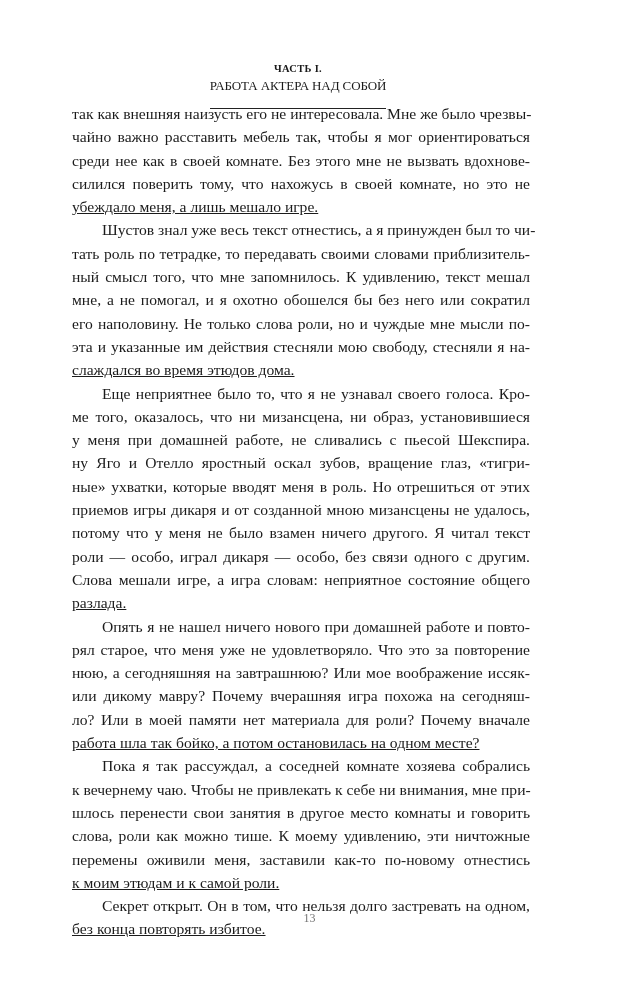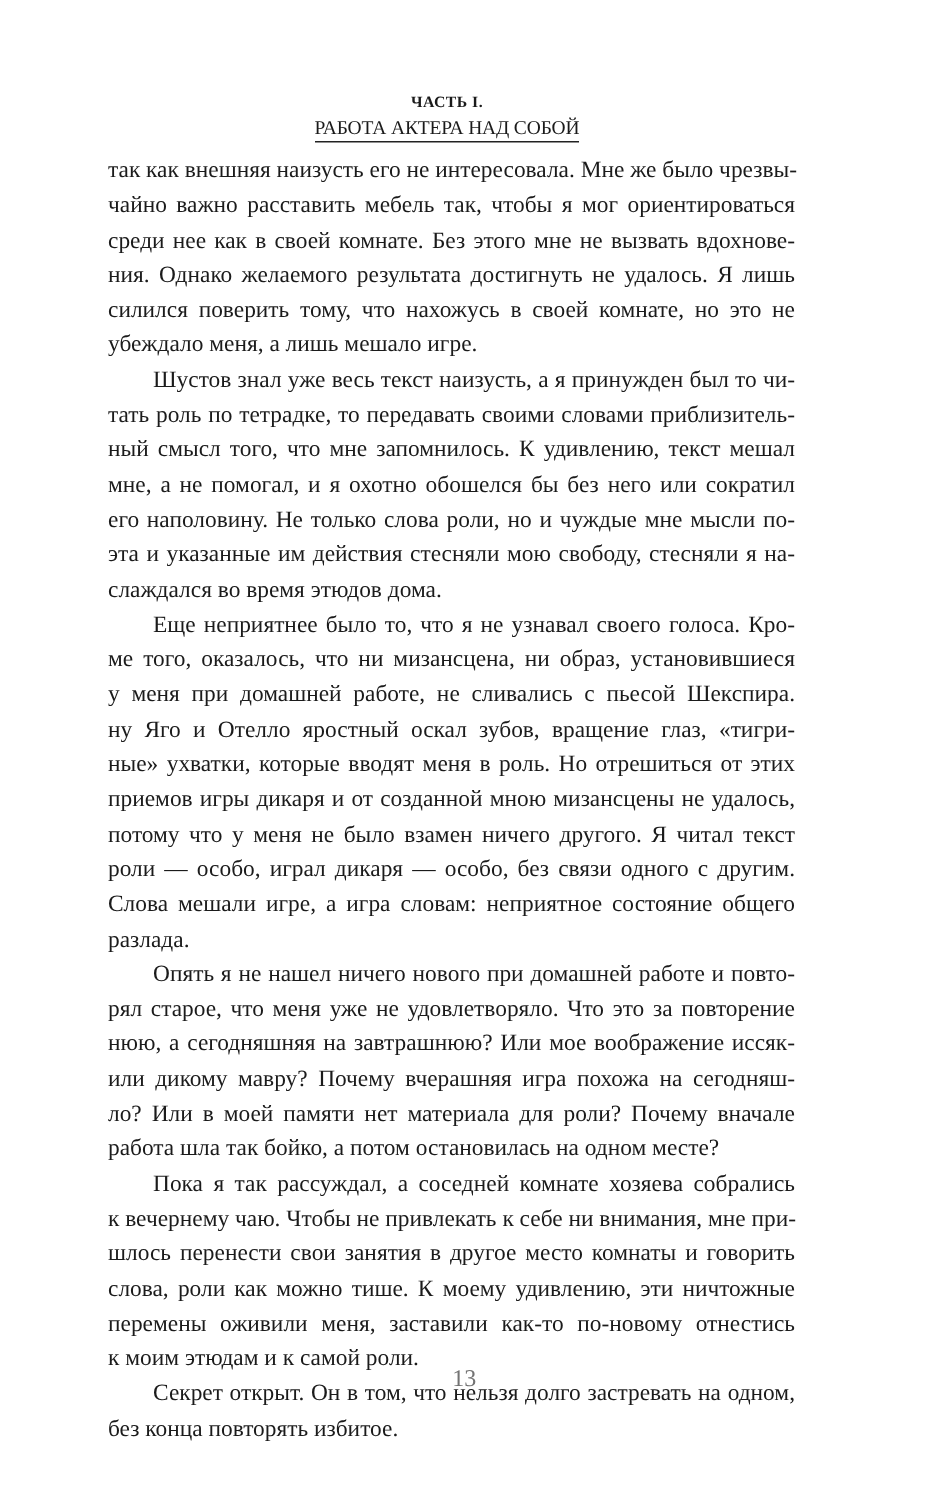--- a/index.html
+++ b/index.html
@@ -6,61 +6,60 @@
   body { width: 619px; height: 1001px; position: relative; overflow: hidden; }
   .page { position: absolute; left: 0; top: 0; width: 619px; height: 1001px; background: #ffffff; }
   .running-head {
     position: absolute; left: 200px; top: 62px; width: 196px;
     text-align: center; color: #1a1a1a;
     font-family: "Liberation Serif", "DejaVu Serif", serif;
   }
   .part-label { font-size: 10.5px; font-weight: bold; letter-spacing: 0.3px; line-height: 14px; }
   .part-title {
     display: inline-block; font-size: 13px; line-height: 16px;
-    border-bottom: 1px solid #222; padding-bottom: 1px; letter-spacing: -0.1px;
+    border-bottom: 1px solid #222; padding-bottom: 14px; letter-spacing: -0.1px;
   }
   .body-text {
     position: absolute; left: 72px; top: 102px; width: 458px;
     font-family: "Liberation Serif", "DejaVu Serif", serif;
     font-size: 15.6px; line-height: 23.3px; color: #1b1b1b;
   }
   .line {
     display: block; white-space: nowrap; text-align: justify; text-align-last: justify;
     height: 23.3px; overflow: visible;
   }
-  .line.last { text-align-last: left; }
+  .line.last { text-align-last: left; text-decoration: underline; }
   .line.indent { padding-left: 30px; }
   .page-number {
     position: absolute; left: 0; width: 619px; top: 911px; text-align: center;
-    font-family: "Liberation Serif", "DejaVu Serif", serif; font-size: 16px; color: #737373;
+    font-family: "Liberation Serif", "DejaVu Serif", serif; font-size: 12px; color: #737373;
   }
 </style>
 </head>
 <body>
 
 <div class="page">
 
   <div class="running-head">
     <div class="part-label">ЧАСТЬ I.</div>
     <div><span class="part-title">РАБОТА АКТЕРА НАД СОБОЙ</span></div>
   </div>
 
   <div class="body-text">
 
     <div>
       <span class="line">так как внешняя наизусть его не интересовала. Мне же было чрезвы-</span>
       <span class="line">чайно важно расставить мебель так, чтобы я мог ориентироваться</span>
       <span class="line">среди нее как в своей комнате. Без этого мне не вызвать вдохнове-</span>
-      <span class="line">ния. Однако желаемого результата достигнуть не удалось. Я лишь</span>
       <span class="line">силился поверить тому, что нахожусь в своей комнате, но это не</span>
       <span class="line last">убеждало меня, а лишь мешало игре.</span>
     </div>
 
     <div>
-      <span class="line indent">Шустов знал уже весь текст наизусть, а я принужден был то чи-</span>
+      <span class="line indent">Шустов знал уже весь текст отнестись, а я принужден был то чи-</span>
       <span class="line">тать роль по тетрадке, то передавать своими словами приблизитель-</span>
       <span class="line">ный смысл того, что мне запомнилось. К удивлению, текст мешал</span>
       <span class="line">мне, а не помогал, и я охотно обошелся бы без него или сократил</span>
       <span class="line">его наполовину. Не только слова роли, но и чуждые мне мысли по-</span>
       <span class="line">эта и указанные им действия стесняли мою свободу, стесняли я на-</span>
       <span class="line last">слаждался во время этюдов дома.</span>
     </div>
 
     <div>
       <span class="line indent">Еще неприятнее было то, что я не узнавал своего голоса. Кро-</span>

